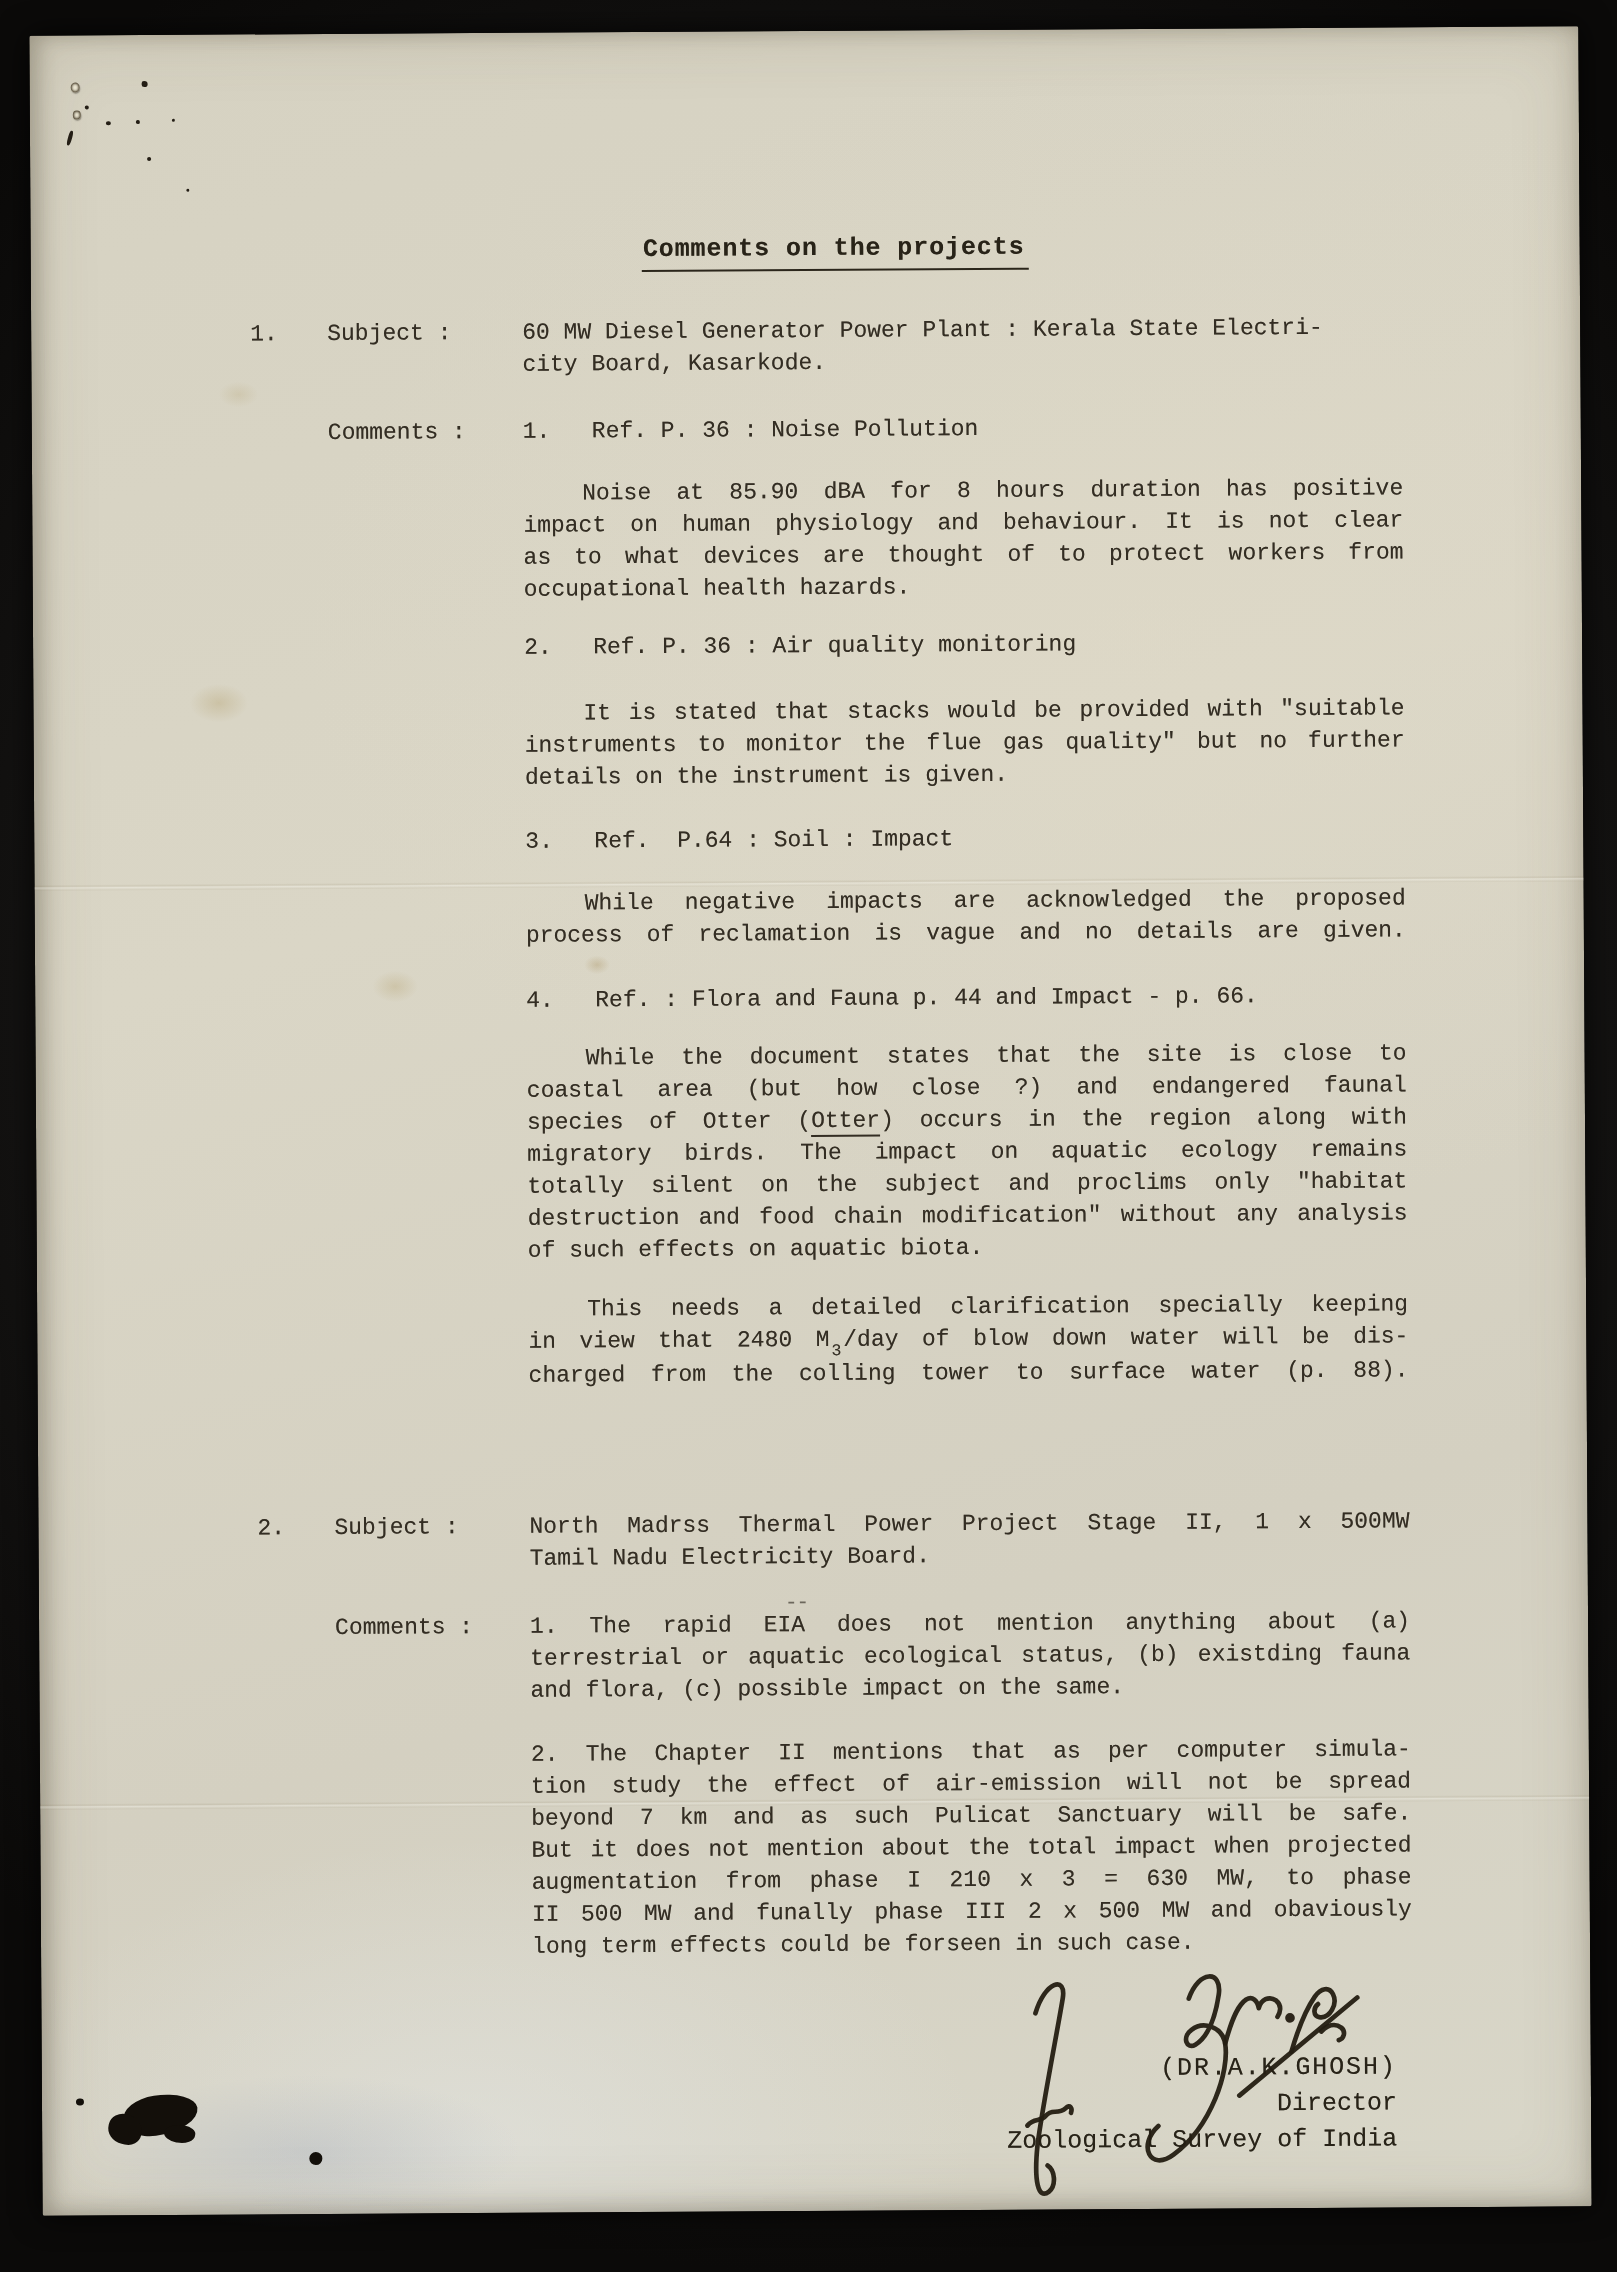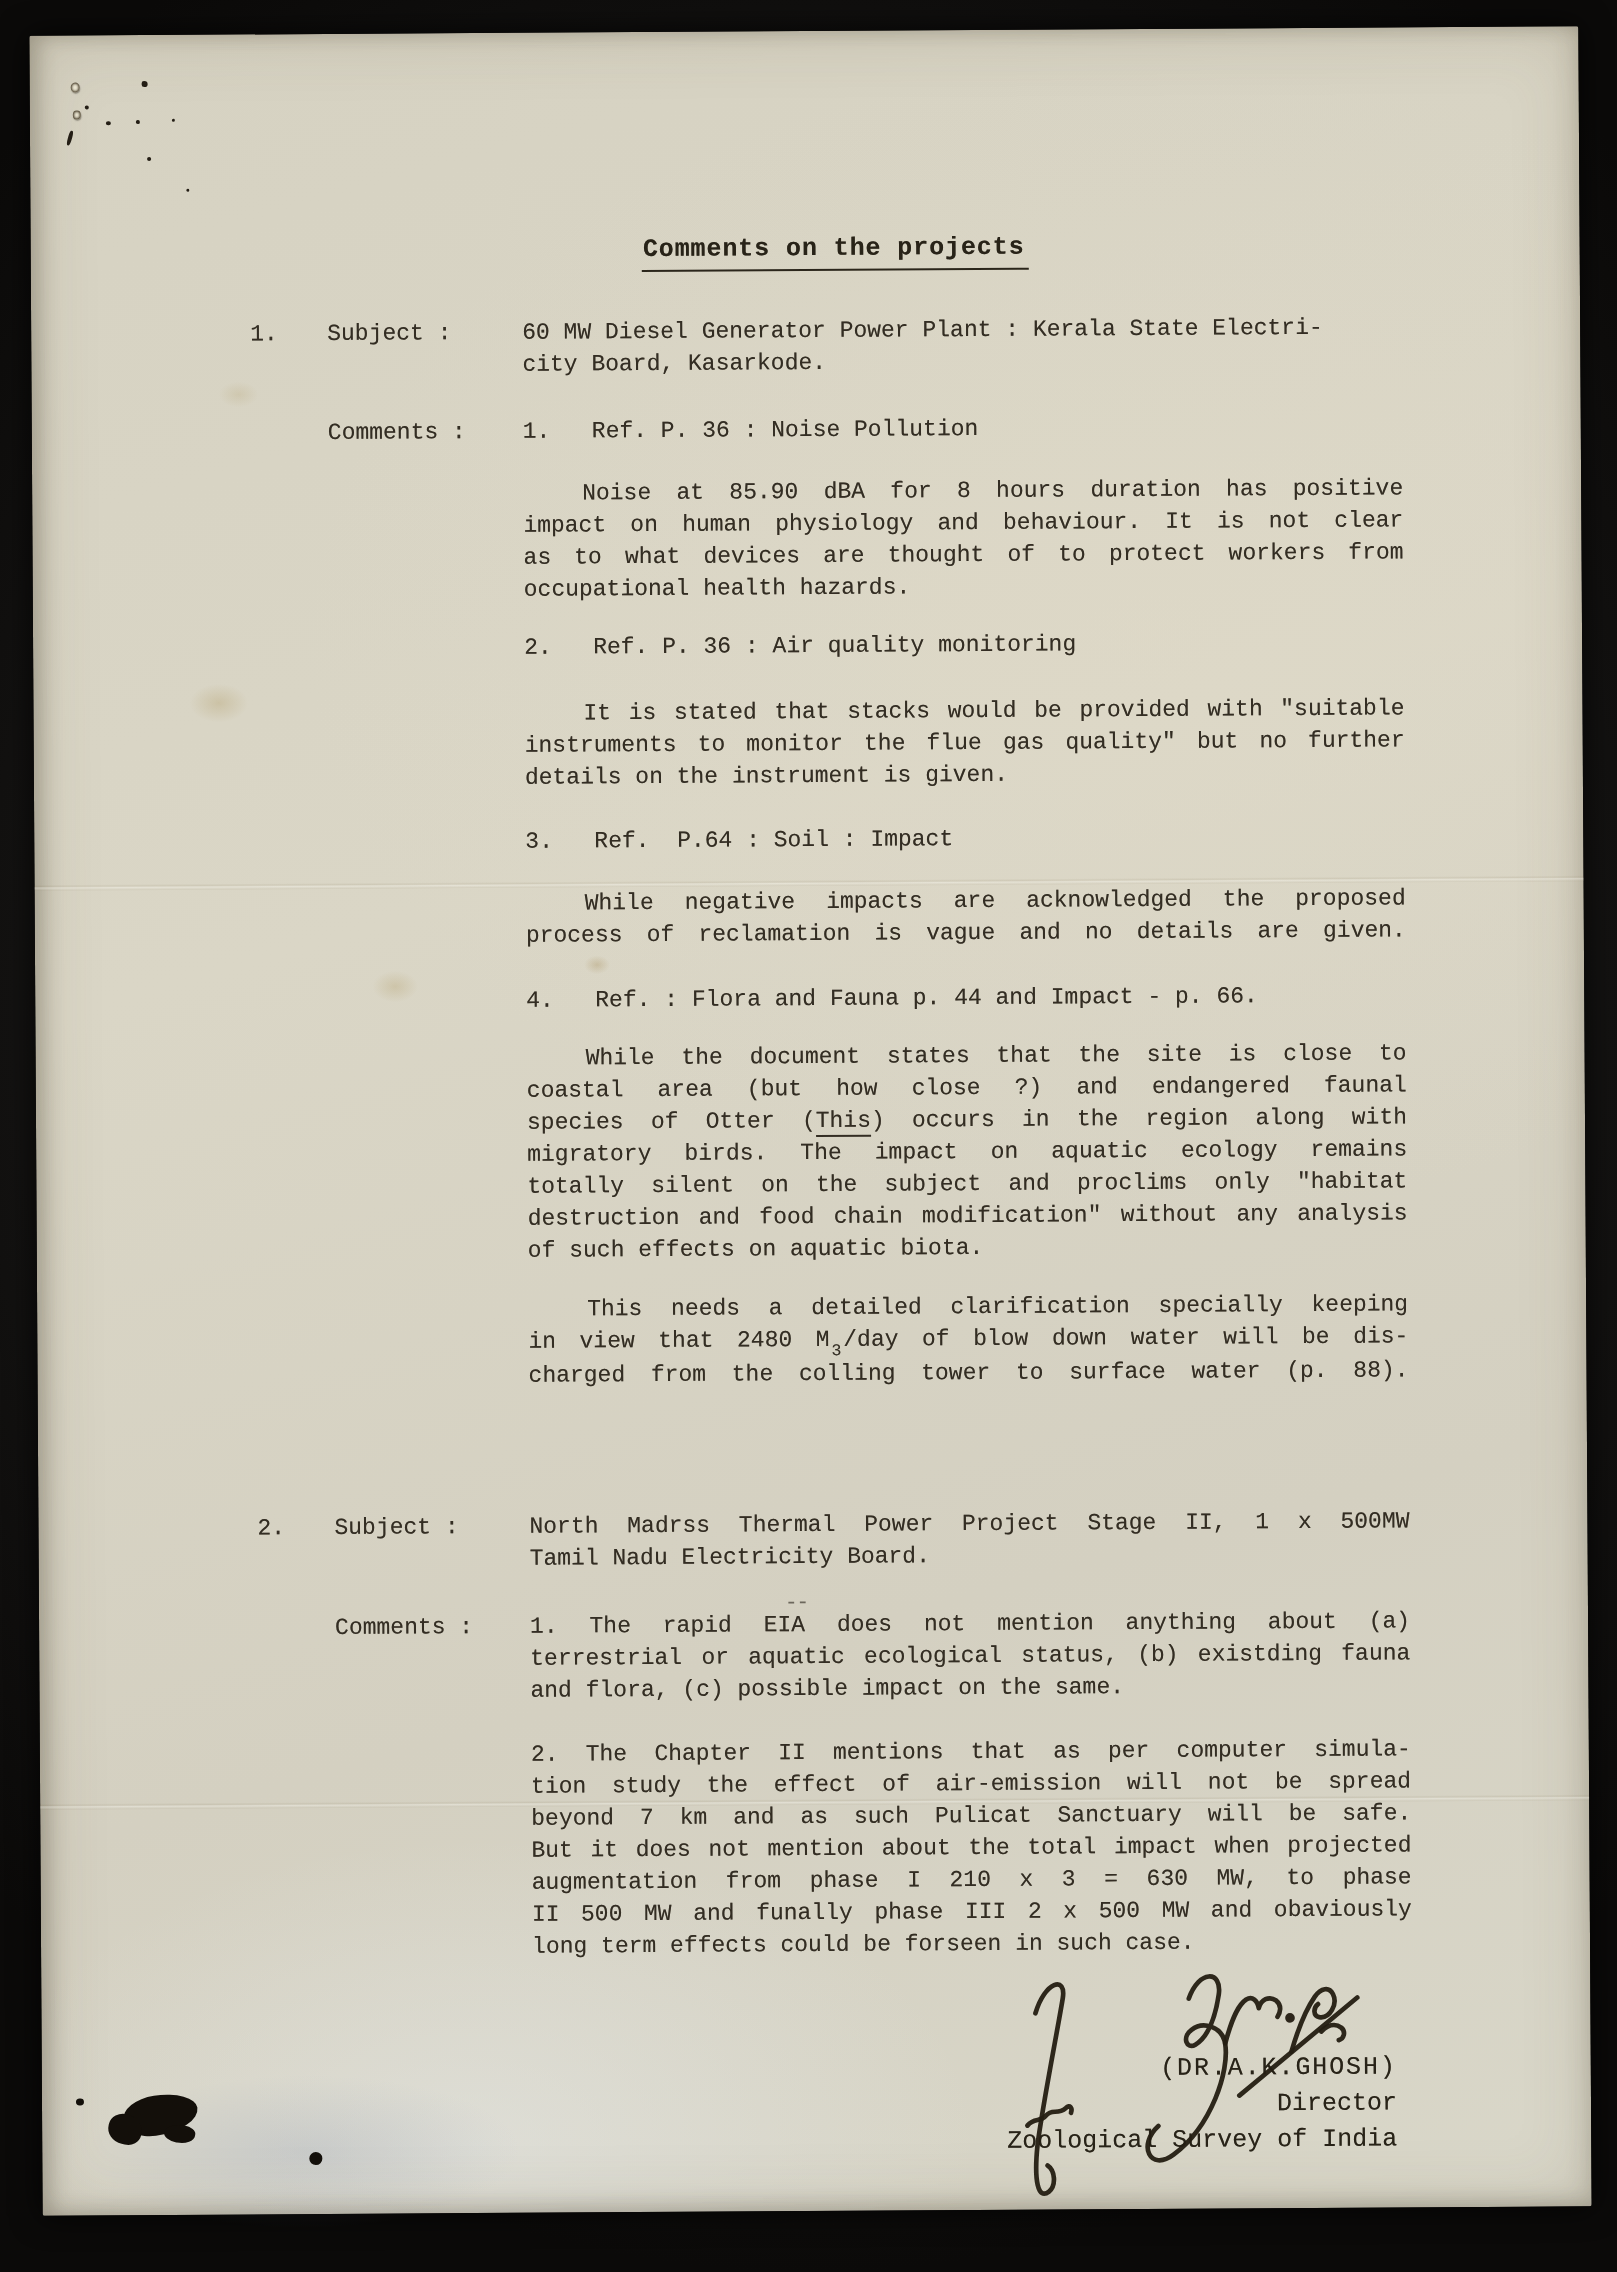--- a/index.html
+++ b/index.html
@@ -157,21 +157,21 @@
       <div class="line just">process of reclamation is vague and no details are given.</div>
     </div>
 
     <div class="para" style="top:952px">
       <div class="line pre">4.   Ref. : Flora and Fauna p. 44 and Impact - p. 66.</div>
     </div>
 
     <div class="para" style="top:1010px">
       <div class="line just ind">While the document states that the site is close to</div>
       <div class="line just">coastal area (but how close ?) and endangered faunal</div>
-      <div class="line just"><span>species of Otter (</span><span class="u">This</span><span>) occurs in the region along with</span></div>
+      <div class="line just"><span>species of Otter (</span><span class="u">Otter</span><span>) occurs in the region along with</span></div>
       <div class="line just">migratory birds.  The impact on aquatic ecology remains</div>
       <div class="line just">totally silent on the subject and proclims only "habitat</div>
       <div class="line just">destruction and food chain modification" without any analysis</div>
       <div class="line">of such effects on aquatic biota.</div>
     </div>
 
     <div class="para" style="top:1261px">
       <div class="line just ind">This needs a detailed clarification specially keeping</div>
       <div class="line just"><span>in view that 2480 M</span><span class="sub3">3</span><span>/day of blow down water will be dis-</span></div>
       <div class="line just">charged from the colling tower to surface water (p. 88).</div>

